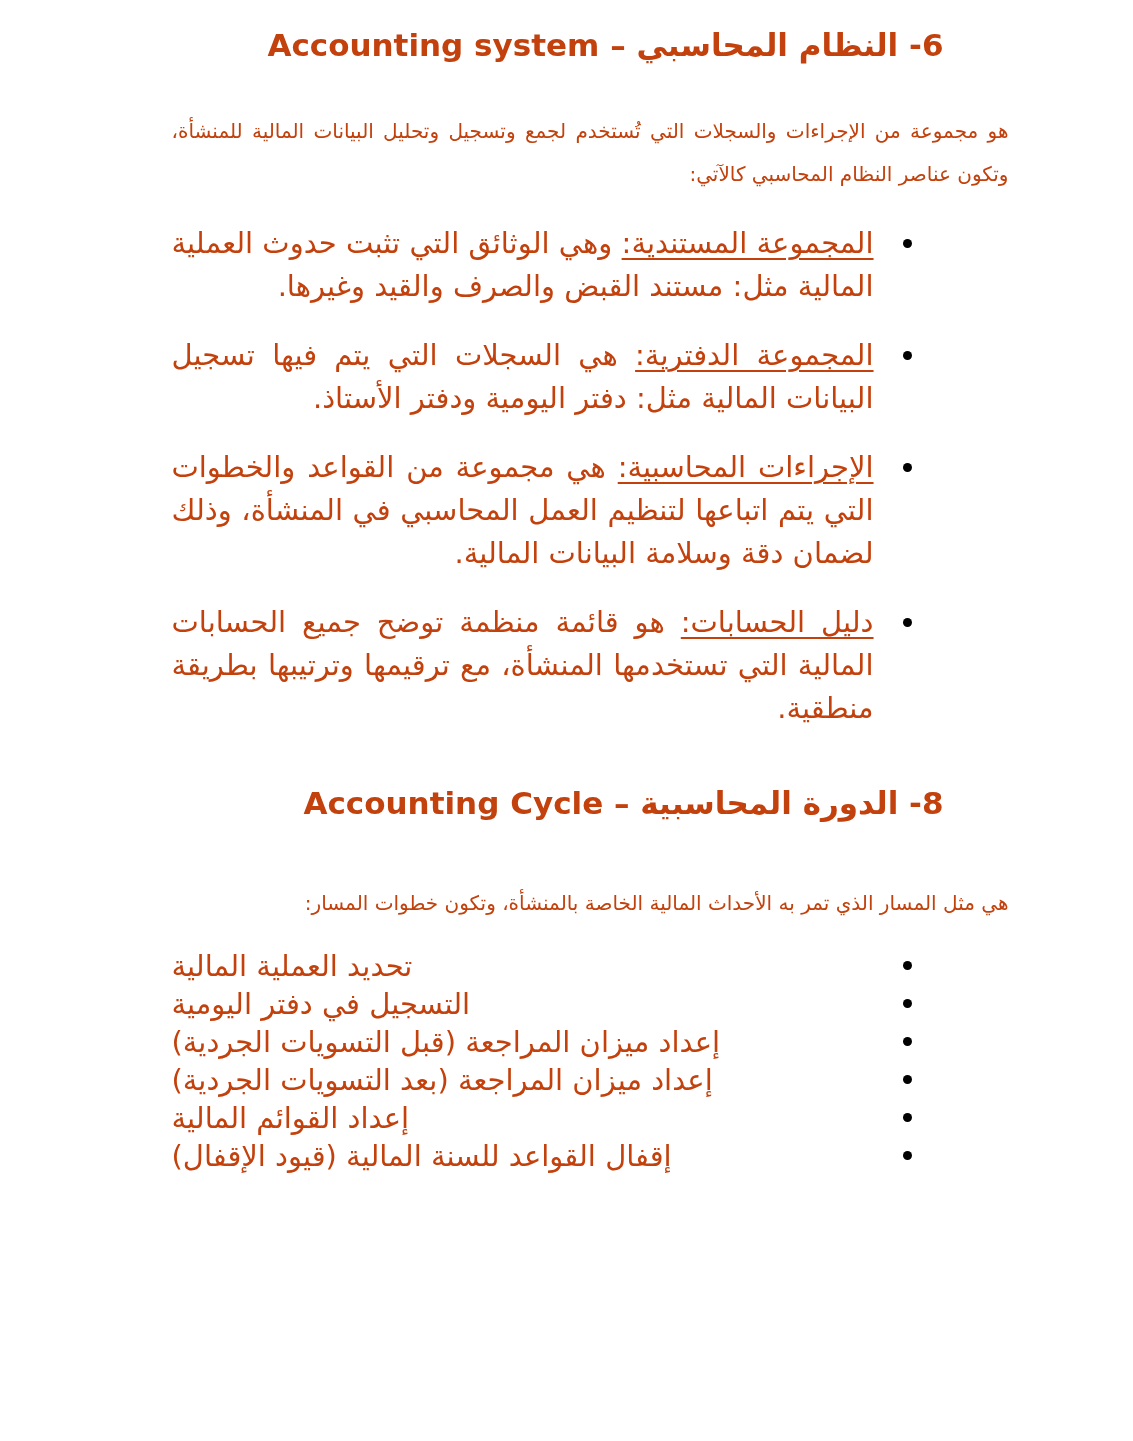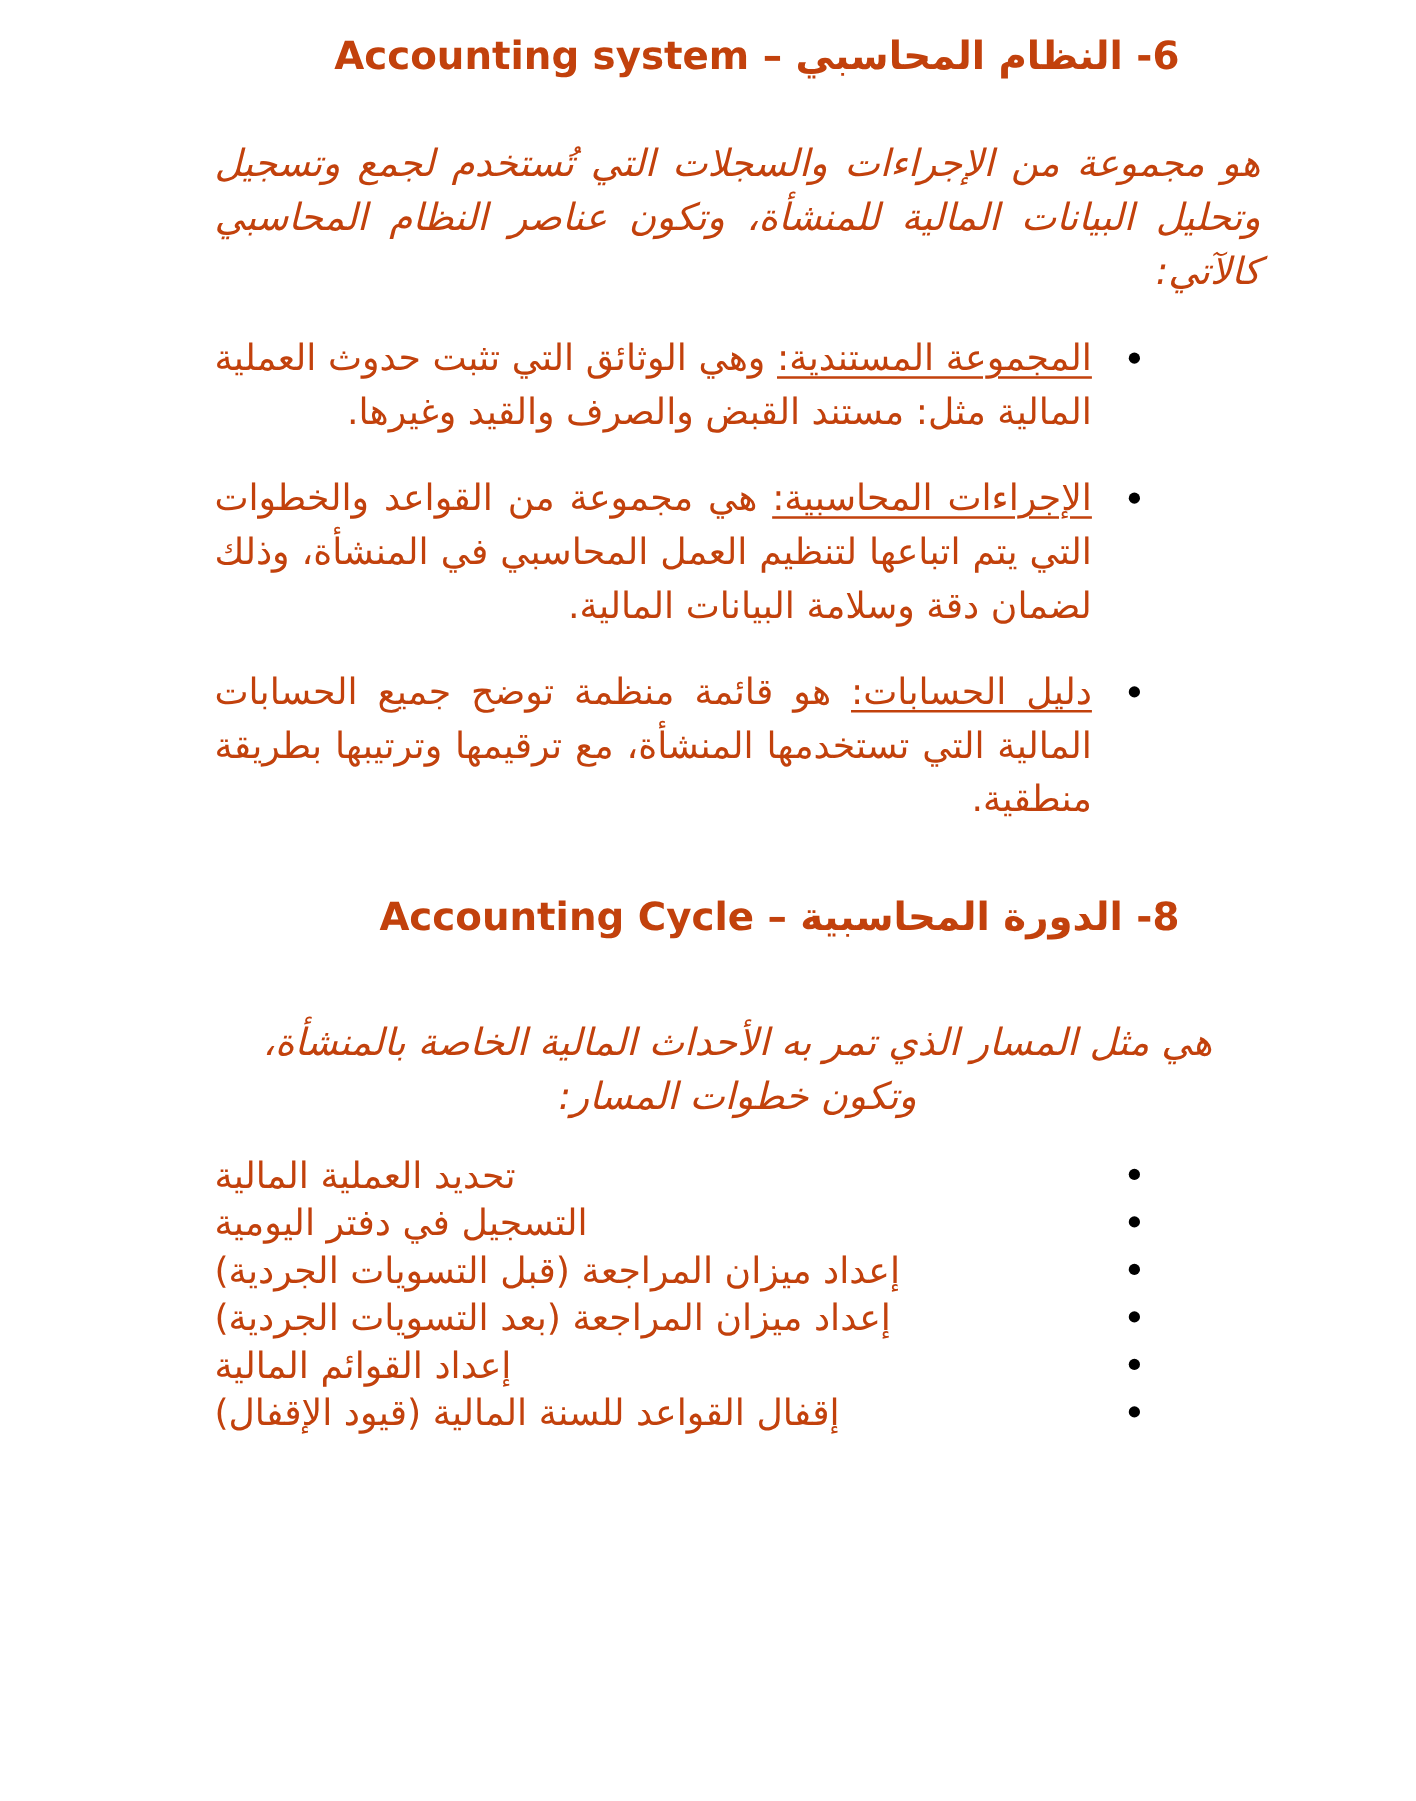--- a/index.html
+++ b/index.html
@@ -22,28 +22,27 @@
     text-align: right;
     margin: 0 65px 42px 0;
     line-height: 46px;
     white-space: nowrap;
   }
   .sec-heading.second {
     margin-top: 50px;
     margin-bottom: 56px;
   }
   .intro {
-    font-size: 30px;
+    font-size: 20px;
     line-height: 43px;
     text-align: justify;
     margin: 0 0 26px 0;
-    font-style: italic;
   }
   .intro.short {
-    text-align: center;
+    text-align: right;
     margin-bottom: 22px;
   }
   ul.defs, ul.steps {
     list-style: none;
     margin: 0;
     padding: 0 97px 0 0;
   }
   ul.defs > li {
     display: flex;
     gap: 25px;
@@ -89,20 +88,24 @@
 
     <p class="intro">هو مجموعة من الإجراءات والسجلات التي تُستخدم لجمع وتسجيل وتحليل البيانات المالية للمنشأة، وتكون عناصر النظام المحاسبي كالآتي:</p>
 
     <ul class="defs">
       <li>
         <span class="dot"></span>
         <span class="li-body"><span class="lead">المجموعة المستندية:</span> <span>وهي الوثائق التي تثبت حدوث العملية المالية مثل: مستند القبض والصرف والقيد وغيرها.</span></span>
       </li>
       <li>
         <span class="dot"></span>
+        <span class="li-body"><span class="lead">المجموعة الدفترية:</span> <span>هي السجلات التي يتم فيها تسجيل البيانات المالية مثل: دفتر اليومية ودفتر الأستاذ.</span></span>
+      </li>
+      <li>
+        <span class="dot"></span>
         <span class="li-body"><span class="lead">الإجراءات المحاسبية:</span> <span>هي مجموعة من القواعد والخطوات التي يتم اتباعها لتنظيم العمل المحاسبي في المنشأة، وذلك لضمان دقة وسلامة البيانات المالية.</span></span>
       </li>
       <li>
         <span class="dot"></span>
         <span class="li-body"><span class="lead">دليل الحسابات:</span> <span>هو قائمة منظمة توضح جميع الحسابات المالية التي تستخدمها المنشأة، مع ترقيمها وترتيبها بطريقة منطقية.</span></span>
       </li>
     </ul>
   </section>
 
   <section>

